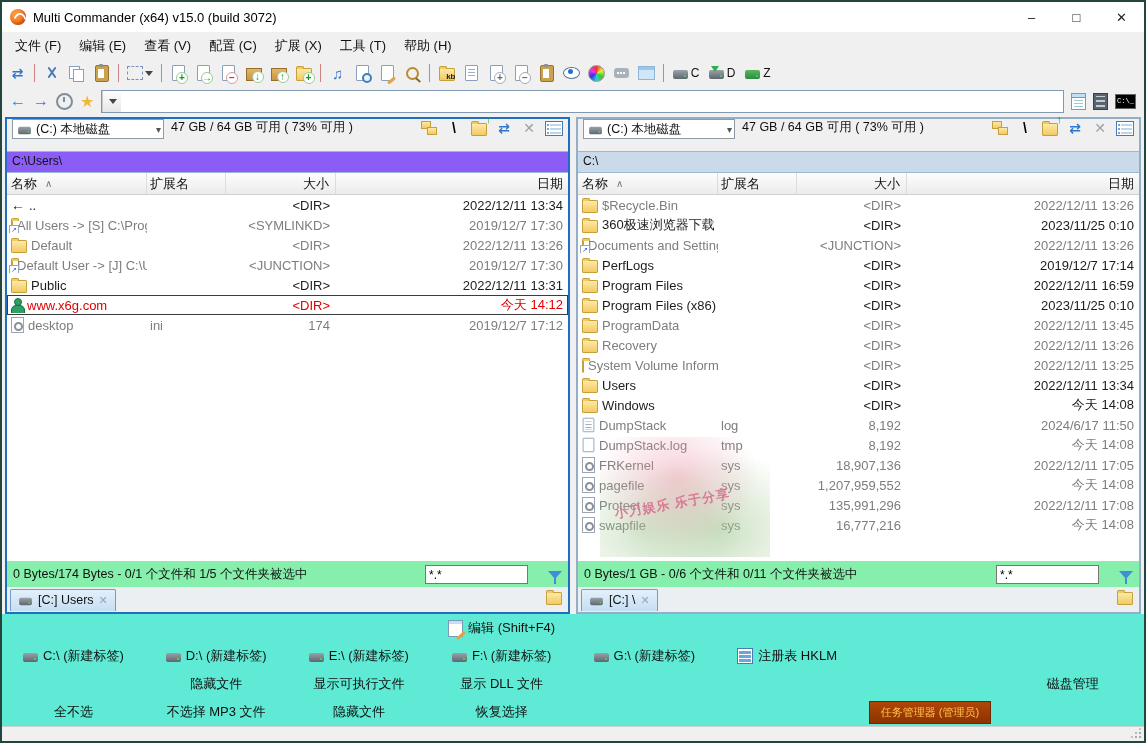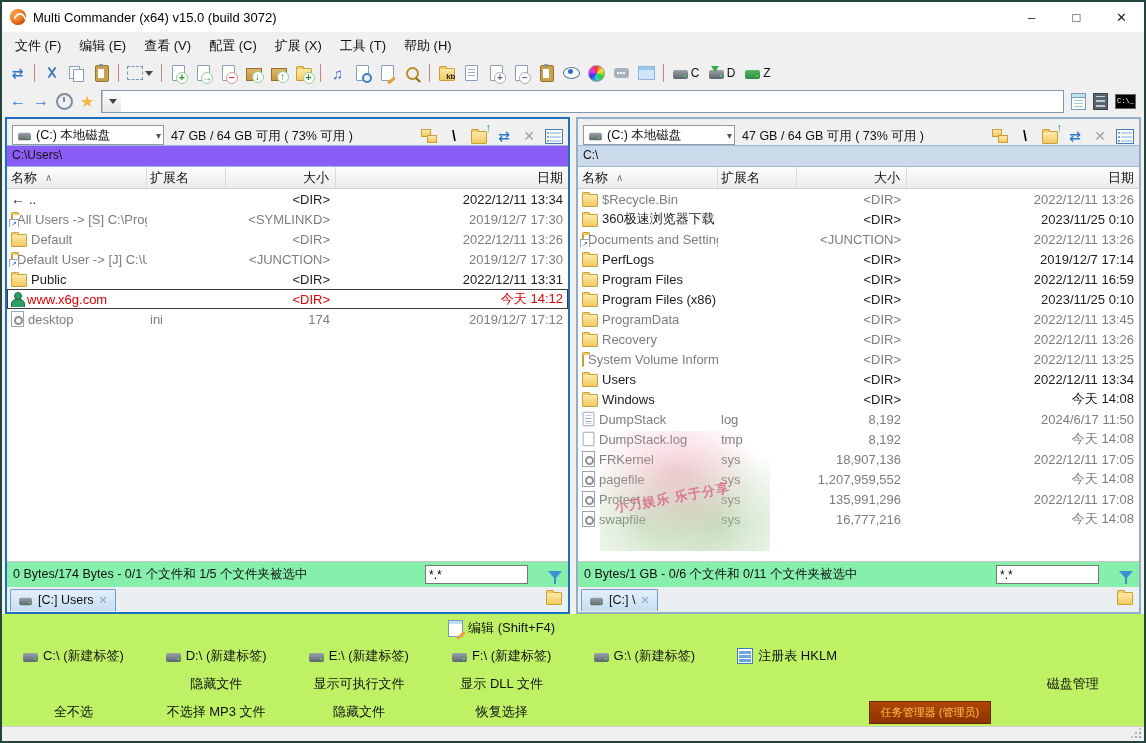--- a/index.html
+++ b/index.html
@@ -80,21 +80,21 @@
   .icalc{width:13px;height:15px;background:#5a6470;border:1px solid #39414b;position:relative;}
   .icalc::after{content:"";position:absolute;left:2px;right:2px;top:2px;bottom:2px;
     background:repeating-linear-gradient(0deg,#dfe6ec 0 2px,#5a6470 2px 5px),repeating-linear-gradient(90deg,#dfe6ec 0 2px,#5a6470 2px 5px);opacity:.8;}
   .icmd{width:19px;height:13px;background:#000;border:1px solid #666;color:#fff;font-size:7px;line-height:13px;text-align:center;font-family:"Liberation Mono",monospace;}
   
   .panes{flex:1;display:flex;padding:2px 3px 0 3px;min-height:0;}
   .pane{flex:1;display:flex;flex-direction:column;min-width:0;background:#f0f0f0;}
   .pane.active{border:2px solid #1e6fc0;}
   .pane.inactive{border:2px solid #93aec7;}
   .splitter{flex:0 0 6px;}
-  .pane-header{height:26px;display:flex;align-items:flex-end;gap:7px;padding:0 5px;flex:0 0 auto;}
+  .pane-header{height:32px;display:flex;align-items:flex-start;gap:7px;padding:0 5px;flex:0 0 auto;}
   .drive-select{width:152px;height:20px;background:#fff;border:1px solid #8e9aa6;display:flex;align-items:center;gap:4px;font-size:12.5px;padding:0 2px 0 4px;box-sizing:border-box;}
   .drive-select .dd{margin-left:auto;color:#555;font-size:10px;}
   .space-text{font-size:12.5px;white-space:nowrap;}
   .ph-icons{margin-left:auto;display:flex;align-items:center;gap:7px;}
   .phi{width:18px;height:18px;display:flex;align-items:center;justify-content:center;position:relative;}
   .itree{width:16px;height:14px;position:relative;}
   .itree::before,.itree::after{content:"";position:absolute;width:8px;height:6px;background:linear-gradient(#fde9a7,#f2ca62);border:1px solid #c6a039;}
   .itree::before{left:0;top:0;} .itree::after{right:0;bottom:0;}
   .iroot{font-weight:bold;font-size:14px;color:#000;}
   .iupfolder{position:relative;}
@@ -139,21 +139,21 @@
   .ifunnel{width:0;height:0;border-left:7px solid transparent;border-right:7px solid transparent;border-top:8px solid #3f8fd6;position:relative;}
   .ifunnel::after{content:"";position:absolute;left:-1px;top:-2px;width:2px;height:7px;background:#3f8fd6;}
   .tab-bar{height:25px;display:flex;align-items:center;padding:0 3px;background:#eceff1;flex:0 0 auto;}
   .tab{height:21px;display:flex;align-items:center;gap:5px;padding:0 7px;background:linear-gradient(180deg,#e3f0fb,#c6def2);border:1px solid #6f9cc8;border-bottom:none;font-size:12.5px;border-radius:2px 2px 0 0;}
   .tab-close{color:#8fa8bf;font-size:11px;font-weight:bold;}
   .tab-disk{transform:scale(.85);}
   .tab-spacer{flex:1;}
   .tab-folder-btn{margin:0 3px 2px 0;}
   
   .quickbar{height:112px;display:grid;grid-template-columns:repeat(8,1fr);grid-template-rows:repeat(4,1fr);
-    align-items:center;justify-items:center;font-size:13px;flex:0 0 auto;background:#bef264;}
+    align-items:center;justify-items:center;font-size:13px;flex:0 0 auto;background:#5eead4;}
   .qb{display:flex;align-items:center;gap:5px;white-space:nowrap;}
   .iedit{width:13px;height:15px;background:#fff;border:1px solid #7a9ab8;position:relative;}
   .iedit::before{content:"";position:absolute;left:0;right:0;top:0;height:3px;background:#bfe0f5;}
   .iedit::after{content:"";position:absolute;right:-4px;bottom:-1px;width:10px;height:3px;background:#e8a23c;transform:rotate(-40deg);border-radius:1px;}
   .ireg{width:14px;height:14px;background:#fff;border:1px solid #4a7ab5;position:relative;}
   .ireg::after{content:"";position:absolute;inset:1px;
     background:repeating-linear-gradient(0deg,#4f9ada 0 3px,#fff 3px 4px),repeating-linear-gradient(90deg,#4f9ada 0 3px,#fff 3px 4px);opacity:.85;}
   .taskmgr{background:linear-gradient(180deg,#b04607,#8d3200);border:1px solid #6e2800;color:#ffc14d;padding:3px 11px;font-size:11px;}
   
   .statusstrip{height:14px;border-top:1px solid #cfcfcf;position:relative;background:#f0f0f0;flex:0 0 auto;}

